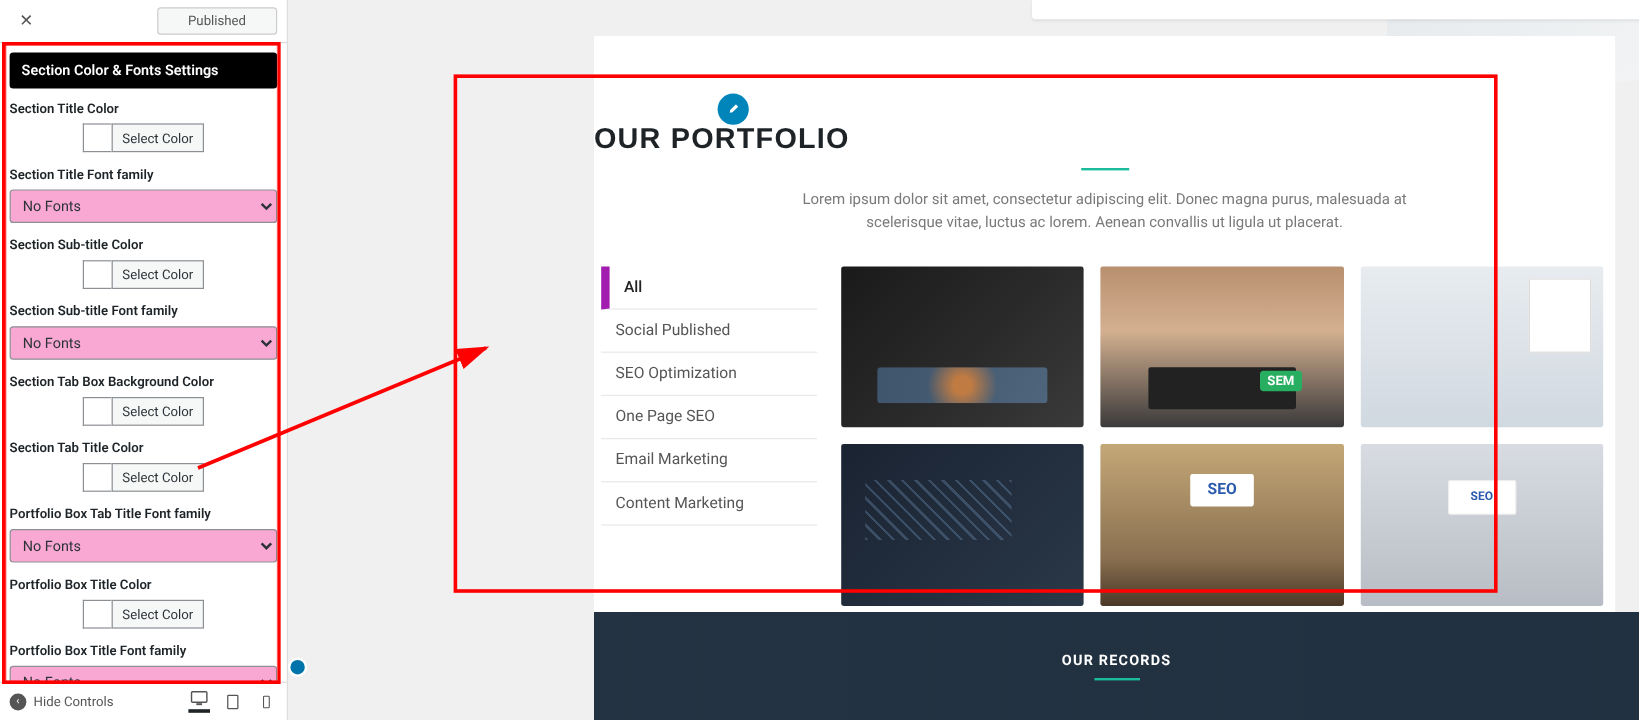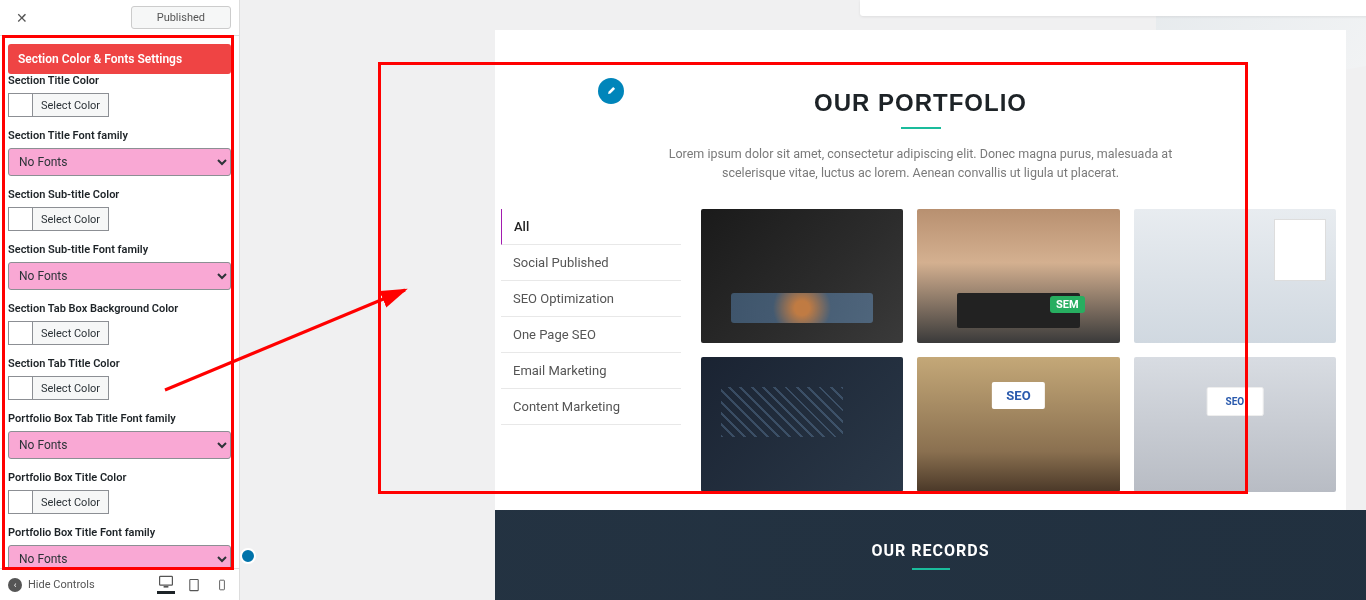--- a/index.html
+++ b/index.html
@@ -5,72 +5,72 @@
 * { margin: 0; padding: 0; box-sizing: border-box; font-family: -apple-system, BlinkMacSystemFont, "Segoe UI", Roboto, sans-serif; }
 body { background: #f0f0f1; overflow: hidden; }
 .app { display: flex; width: 1366px; height: 600px; position: relative; }
 
 
 .sidebar { width: 240px; background: #fff; border-right: 1px solid #ddd; display: flex; flex-direction: column; position: relative; }
 .sidebar-top { height: 36px; display: flex; align-items: center; justify-content: space-between; padding: 0 8px; border-bottom: 1px solid #ddd; }
 .close-x { font-size: 14px; color: #555; cursor: pointer; padding: 4px 8px; }
 .published-btn { border: 1px solid #ccc; background: #f6f7f7; color: #555; font-size: 11px; padding: 4px 25px; border-radius: 3px; cursor: pointer; }
 .sidebar-body { flex: 1; overflow-y: auto; padding: 8px; }
-.panel-header { background: #ef4444; color: #fff; font-size: 12px; font-weight: 600; padding: 8px 10px; border-radius: 3px; margin-bottom: 0; }
+.panel-header { background: #000000; color: #fff; font-size: 12px; font-weight: 600; padding: 8px 10px; border-radius: 3px; margin-bottom: 10px; }
 .field-group { margin-bottom: 12px; }
 .field-label { font-size: 11px; font-weight: 600; color: #1d2327; margin-bottom: 6px; display: block; }
-.select-color-wrap { display: flex; }
+.select-color-wrap { display: flex; justify-content: center; }
 .color-swatch { width: 24px; height: 24px; border: 1px solid #8c8f94; border-right: none; background: #fff; }
 .select-color-btn { border: 1px solid #8c8f94; background: #f6f7f7; color: #2c3338; font-size: 11px; padding: 0 8px; height: 24px; cursor: pointer; }
 .select-font { width: 100%; height: 28px; border: 1px solid #8c8f94; background: #f9a8d4; color: #2c3338; font-size: 12px; padding: 0 6px; border-radius: 3px; }
 .sidebar-footer { height: 32px; border-top: 1px solid #ddd; display: flex; align-items: center; padding: 0 8px; gap: 12px; justify-content: space-between; }
 .hide-controls { display: flex; align-items: center; gap: 6px; font-size: 11px; color: #555; cursor: pointer; }
 .hide-circle { width: 14px; height: 14px; border-radius: 50%; background: #555; display: flex; align-items: center; justify-content: center; color: #fff; font-size: 9px; }
 .footer-icons { display: flex; gap: 10px; align-items: center; }
 .footer-icon { width: 18px; height: 18px; color: #555; cursor: pointer; display: flex; align-items: center; justify-content: center; }
 .footer-icon.active { border-bottom: 3px solid #1d2327; padding-bottom: 2px; }
 
 
 .preview { flex: 1; background: #f0f0f1; overflow: hidden; position: relative; }
 .preview-inner { position: absolute; inset: 0; }
 .white-card-top { position: absolute; top: 0; left: 620px; width: 570px; height: 16px; background: #fff; border-radius: 0 0 3px 3px; box-shadow: 0 1px 3px rgba(0,0,0,0.08); }
 .angled { position: absolute; top: -40px; right: -50px; width: 260px; height: 120px; background: linear-gradient(135deg, #dfe6ea 0%, #f5f7f8 100%); transform: skewY(-10deg); opacity: 0.6; }
 
 .portfolio-section { position: absolute; top: 30px; left: 255px; right: 20px; bottom: 90px; background: #fff; }
 .edit-badge { position: absolute; top: 78px; left: 358px; width: 26px; height: 26px; border-radius: 50%; background: #0085ba; display: flex; align-items: center; justify-content: center; z-index: 5; }
 .edit-badge svg { width: 12px; height: 12px; fill: #fff; }
 
-.section-title { text-align: center; font-size: 24px; font-weight: 700; letter-spacing: 1px; color: #1d2327; padding-top: 23px; font-family: "Segoe UI", sans-serif; margin-top: 36px; }
+.section-title { text-align: left; font-size: 24px; font-weight: 700; letter-spacing: 1px; color: #1d2327; padding-top: 72px; font-family: "Segoe UI", sans-serif; }
 .title-underline { width: 40px; height: 2px; background: #1abc9c; margin: 10px auto 16px; }
 .section-subtitle { text-align: center; font-size: 12.5px; color: #7a7a7a; max-width: 560px; margin: 0 auto 26px; line-height: 1.5; }
 
 .portfolio-content { display: flex; gap: 20px; padding: 0 10px 0 6px; }
 .tab-list { width: 180px; }
 .tab-item { font-size: 13px; color: #555; padding: 10px 12px; border-bottom: 1px solid #e8e8e8; cursor: pointer; }
-.tab-item.active { border-left: 1px solid #a21caf; color: #222; font-weight: 500; }
+.tab-item.active { border-left: 7px solid #a21caf; color: #222; font-weight: 500; }
 .portfolio-grid { flex: 1; display: grid; grid-template-columns: repeat(3, 1fr); gap: 14px; }
 .portfolio-item { aspect-ratio: 1.5/1; background: #ccc; border-radius: 2px; position: relative; overflow: hidden; }
 
 
 .img1 { background: linear-gradient(135deg, #1a1a1a 0%, #2c2c2c 60%, #3a3a3a 100%); }
 .img1::after { content:""; position:absolute; bottom:20px; left:30px; right:30px; height:30px; background: radial-gradient(circle, #ff9d4d 10%, transparent 40%), linear-gradient(90deg, #4a6a8a 0%, #5a7a9a 100%); border-radius: 3px; opacity:0.7; }
 .img2 { background: linear-gradient(180deg, #b89070 0%, #d4b090 40%, #3a3a3a 100%); }
 .img2::after { content:""; position:absolute; bottom:15px; left:40px; right:40px; height:35px; background: #222; border-radius: 2px; }
 .img2::before { content:"SEM"; position:absolute; bottom:30px; right:35px; font-size:11px; font-weight:bold; color:#fff; background:#27ae60; padding:2px 6px; border-radius:3px; z-index:2; }
 .img3 { background: linear-gradient(180deg, #e8ecf0 0%, #d0d8e0 100%); }
 .img3::after { content:""; position:absolute; top:10px; right:10px; width:50px; height:60px; background:#fff; border:1px solid #ddd; }
 .img4 { background: linear-gradient(135deg, #1a2332 0%, #2a3848 100%); }
 .img4::after { content:""; position:absolute; top:30px; left:20px; right:60px; height:50px; background: repeating-linear-gradient(45deg, rgba(120,160,200,0.3) 0px, rgba(120,160,200,0.3) 2px, transparent 2px, transparent 8px); }
 .img5 { background: linear-gradient(180deg, #c4a878 0%, #8a7050 70%, #4a3828 100%); }
 .img5::after { content:"SEO"; position:absolute; top:25px; left:50%; transform:translateX(-50%); font-size:13px; font-weight:bold; color:#2a5aad; background:#fff; padding:6px 14px; border-radius:2px; }
 .img6 { background: linear-gradient(180deg, #d8dce2 0%, #b8bcc4 100%); }
 .img6::after { content:"SEO"; position:absolute; top:30px; left:50%; transform:translateX(-50%); font-size:10px; font-weight:bold; color:#2a5aad; background:#fff; padding:8px 18px; border-radius:2px; border:1px solid #eee; }
 
 .records-section { position: absolute; bottom: 0; left: 255px; right: 0; height: 90px; background: linear-gradient(rgba(30,45,60,0.88), rgba(30,45,60,0.88)), linear-gradient(90deg, #4a5a6a, #3a4a5a); display: flex; flex-direction: column; align-items: center; justify-content: center; }
-.records-title { color: #fff; font-size: 16px; font-weight: 700; letter-spacing: 1px; }
+.records-title { color: #fff; font-size: 12px; font-weight: 700; letter-spacing: 1px; }
 .records-underline { width: 38px; height: 2px; background: #1abc9c; margin-top: 8px; }
 
 
 .red-box { position: absolute; border: 3px solid #ff0000; pointer-events: none; z-index: 10; }
 .red-sidebar { top: 35px; left: 2px; width: 232px; height: 535px; }
 .red-preview { top: 62px; left: 378px; width: 870px; height: 432px; }
 .red-arrow { position: absolute; z-index: 11; pointer-events: none; }
 
 
 .gutter { position: absolute; left: 240px; top: 0; bottom: 0; width: 14px; background: #dcdcde; }

